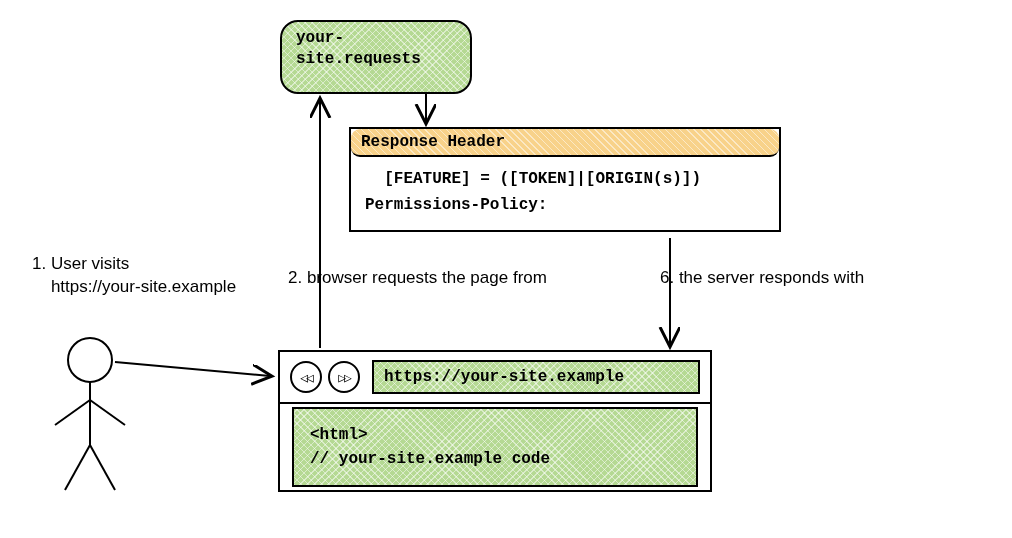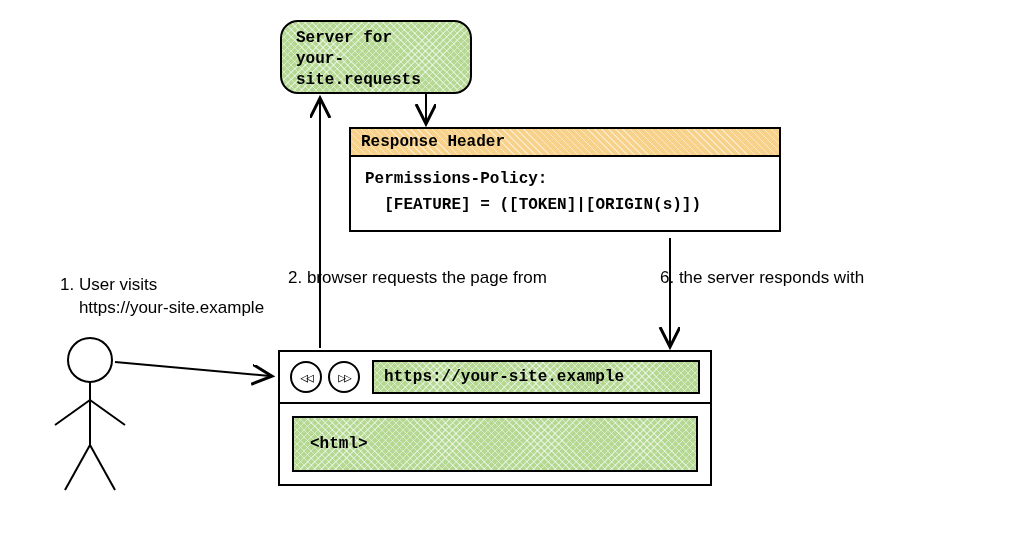--- a/index.html
+++ b/index.html
@@ -18,20 +18,21 @@
     font-weight: bold;
   }
   .hatch-green {
     background-color: #b5d993;
     background-image: repeating-linear-gradient(45deg, rgba(255,255,255,0.5) 0 1px, transparent 1px 5px),
                       repeating-linear-gradient(-45deg, rgba(255,255,255,0.5) 0 1px, transparent 1px 5px);
   }
   .hatch-orange {
     background-color: #f8d28a;
     background-image: repeating-linear-gradient(45deg, rgba(255,255,255,0.5) 0 1px, transparent 1px 5px);
+    border-radius: 9px;
   }
 
   
   .server-box {
     position: absolute;
     left: 280px;
     top: 20px;
     width: 160px;
     height: 58px;
     border: 2px solid #000;
@@ -89,54 +90,53 @@
     letter-spacing: -2px;
     flex-shrink: 0;
   }
   .url-bar {
     flex: 1;
     border: 2px solid #000;
     padding: 6px 10px;
     margin-left: 6px;
   }
   .browser-body {
-    padding: 12px 12px;
+    padding: 3px 12px;
   }
   .code-box {
     border: 2px solid #000;
     padding: 14px 16px;
     line-height: 1.5;
   }
 
   
   .cap { position: absolute; line-height: 1.35; font-size: 17px; }
-  .cap1 { left: 32px; top: 274px; width: 230px; margin-left: 28px; }
+  .cap1 { left: 32px; top: 253px; width: 230px; }
   .cap2 { left: 288px; top: 267px; width: 320px; }
   .cap3 { left: 660px; top: 267px; width: 310px; }
 
   svg.arrows {
     position: absolute;
     left: 0; top: 0;
     width: 1012px; height: 538px;
     pointer-events: none;
   }
 </style>
 </head>
 <body>
 
 <div class="server-box hatch-green">
-  <div class="mono">Server for</div>
   <div class="mono">your-site.requests</div>
 </div>
 
 <div class="resp-box">
   <div class="resp-title hatch-orange mono">Response Header</div>
   <div class="resp-body">
+    <div class="mono">&nbsp;&nbsp;[FEATURE] = ([TOKEN]|[ORIGIN(s)])</div>
     <div class="mono">Permissions-Policy:</div>
-    <div class="mono">&nbsp;&nbsp;[FEATURE] = ([TOKEN]|[ORIGIN(s)])</div>
   </div>
 </div>
 
 <div class="cap cap1">
   <div>1. User visits</div>
   <div>&nbsp;&nbsp;&nbsp;&nbsp;https://your-site.example</div>
 </div>
 <div class="cap cap2">
   <div>2. browser requests the page from</div>
 </div>
@@ -146,20 +146,21 @@
 
 <div class="browser">
   <div class="browser-top">
     <div class="nav-btn">◁◁</div>
     <div class="nav-btn">▷▷</div>
     <div class="url-bar hatch-green mono">https://your-site.example</div>
   </div>
   <div class="browser-body">
     <div class="code-box hatch-green">
       <div class="mono">&lt;html&gt;</div>
+      <div class="mono">// your-site.example code</div>
     </div>
   </div>
 </div>
 
 <svg class="arrows">
   <defs>
     <marker id="ah" markerWidth="12" markerHeight="12" refX="9" refY="5" orient="auto">
       <path d="M0,0 L10,5 L0,10" fill="none" stroke="#000" stroke-width="1.5"></path>
     </marker>
   </defs>

